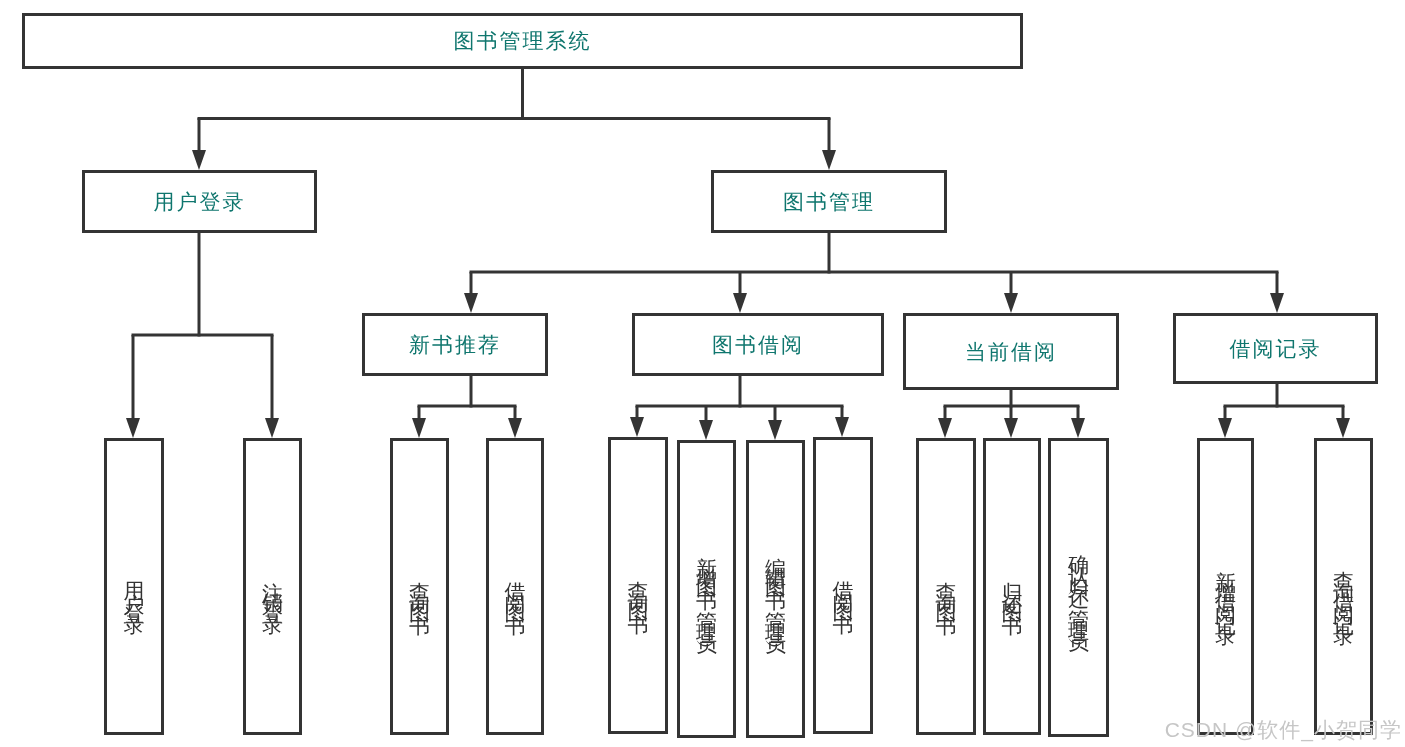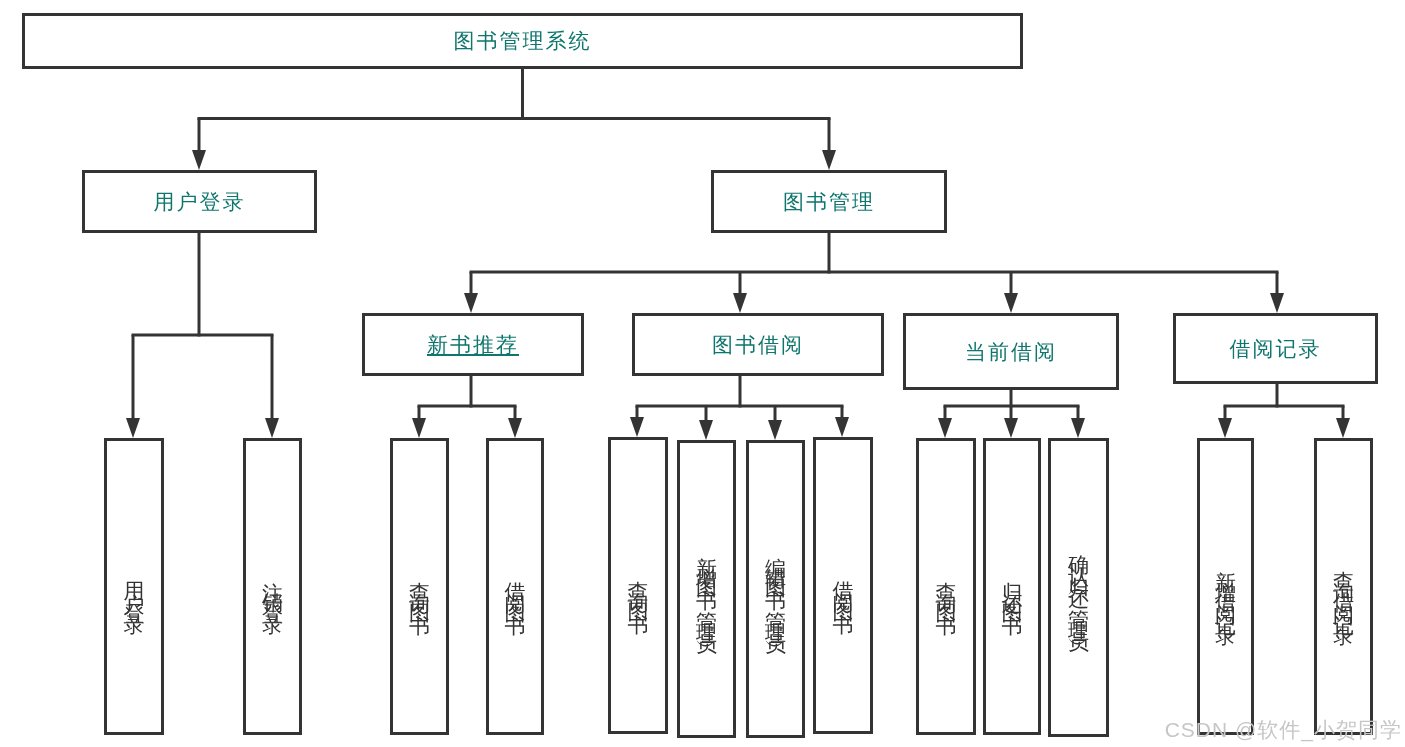--- a/index.html
+++ b/index.html
@@ -127,21 +127,21 @@
     <polygon points="1218,418 1232,418 1225,438"></polygon>
     <line x1="1343" y1="406" x2="1343" y2="420"></line>
     <polygon points="1336,418 1350,418 1343,438"></polygon>
   </svg>
 
   <div class="node" style="left:22px; top:13px; width:1001px; height:56px;">图书管理系统</div>
 
   <div class="node" style="left:82px; top:170px; width:235px; height:63px;">用户登录</div>
   <div class="node" style="left:711px; top:170px; width:236px; height:63px;">图书管理</div>
 
-  <div class="node" style="left:362px; top:313px; width:222px; height:63px;text-decoration:underline;">新书推荐</div>
+  <div class="node" style="left:362px; top:313px; width:186px; height:63px;">新书推荐</div>
   <div class="node" style="left:632px; top:313px; width:252px; height:63px;">图书借阅</div>
   <div class="node" style="left:903px; top:313px; width:216px; height:77px;">当前借阅</div>
   <div class="node" style="left:1173px; top:313px; width:205px; height:71px;">借阅记录</div>
 
   <div class="vnode" style="left:104px; top:438px; width:60px; height:297px;">
     <span class="vtext">用户登录</span>
   </div>
   <div class="vnode" style="left:243px; top:438px; width:59px; height:297px;">
     <span class="vtext">注销登录</span>
   </div>

